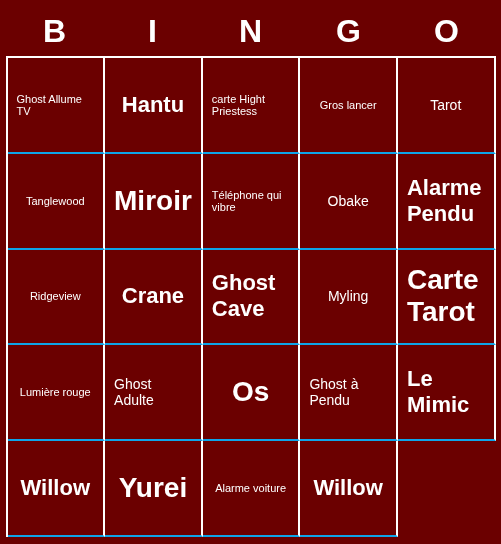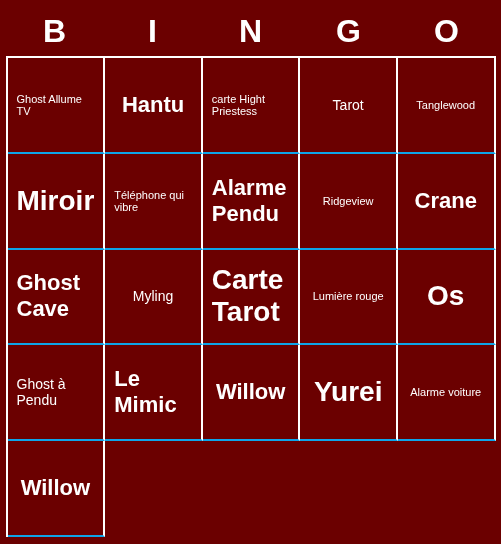--- a/index.html
+++ b/index.html
@@ -72,31 +72,34 @@
   <div class="bingo-header-cell">B</div>
       <div class="bingo-header-cell">I</div>
       <div class="bingo-header-cell">N</div>
       <div class="bingo-header-cell">G</div>
       <div class="bingo-header-cell">O</div>
     </div>
   <div class="bingo-grid">
   <div class="bingo-cell small">Ghost Allume TV</div>
       <div class="bingo-cell large">Hantu</div>
       <div class="bingo-cell small">carte Hight Priestess</div>
+      <div class="bingo-cell small">Gros lancer</div>
       <div class="bingo-cell medium">Tarot</div>
       <div class="bingo-cell small">Tanglewood</div>
       <div class="bingo-cell xlarge">Miroir</div>
       <div class="bingo-cell small">Téléphone qui vibre</div>
+      <div class="bingo-cell medium">Obake</div>
       <div class="bingo-cell large">Alarme Pendu</div>
       <div class="bingo-cell small">Ridgeview</div>
       <div class="bingo-cell large">Crane</div>
       <div class="bingo-cell large">Ghost Cave</div>
       <div class="bingo-cell medium">Myling</div>
       <div class="bingo-cell xlarge">Carte Tarot</div>
       <div class="bingo-cell small">Lumière rouge</div>
+      <div class="bingo-cell medium">Ghost Adulte</div>
       <div class="bingo-cell xlarge">Os</div>
       <div class="bingo-cell medium">Ghost à Pendu</div>
       <div class="bingo-cell large">Le Mimic</div>
       <div class="bingo-cell large">Willow</div>
       <div class="bingo-cell xlarge">Yurei</div>
       <div class="bingo-cell small">Alarme voiture</div>
       <div class="bingo-cell large">Willow</div>
     </div>
 </div>
 

